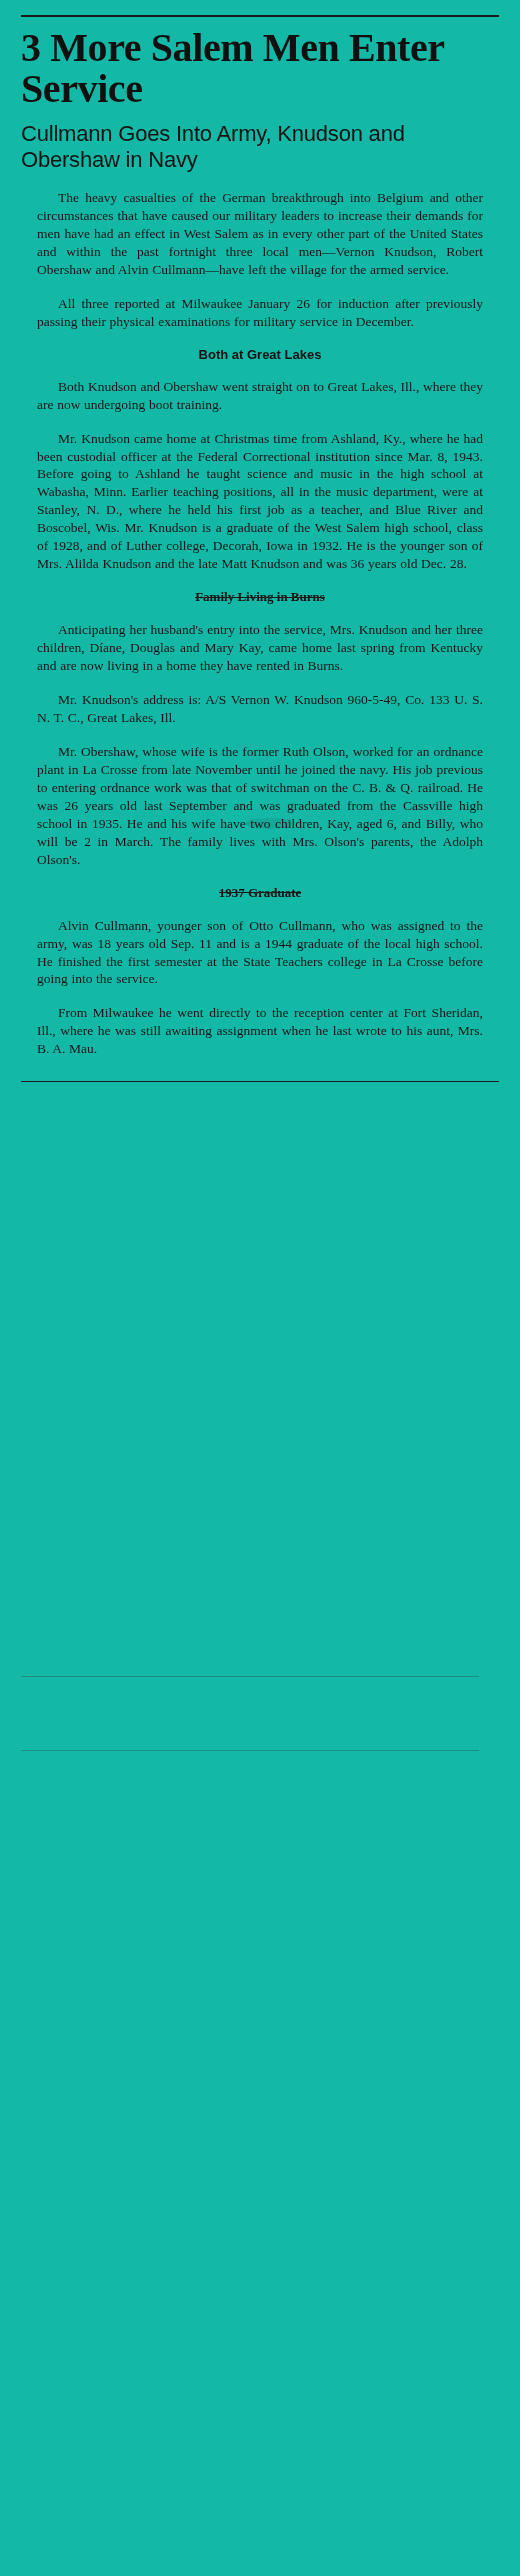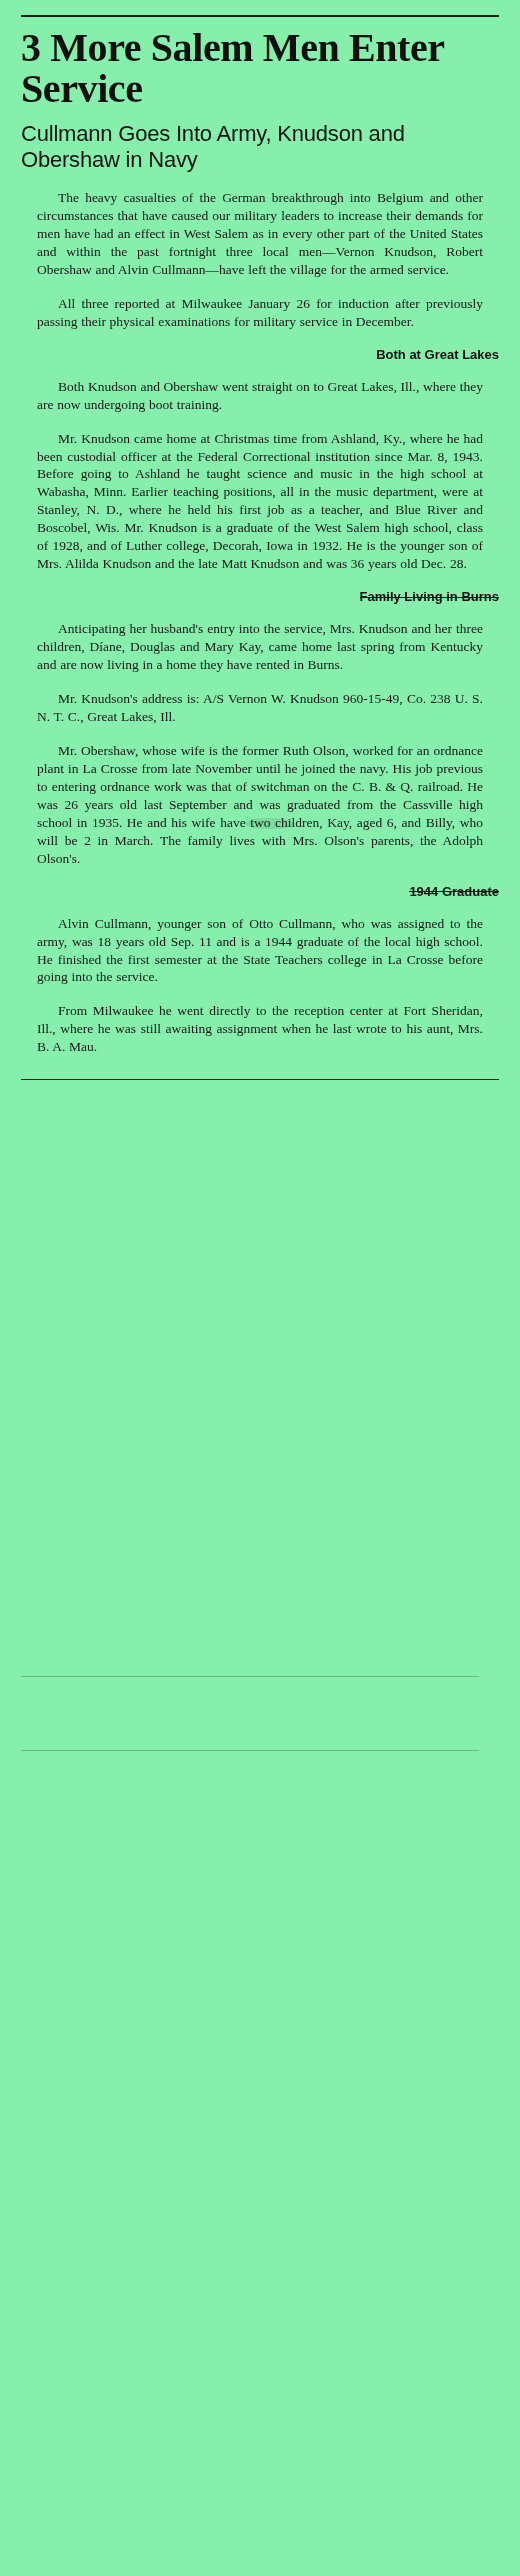--- a/index.html
+++ b/index.html
@@ -4,21 +4,21 @@
 <style>
   html, body {
     margin: 0;
     padding: 0;
     background: #ffffff;
   }
   .page {
     position: relative;
     width: 520px;
     min-height: 2576px;
-    background: #86efac;
+    background: #14b8a6;
     box-sizing: border-box;
     padding: 14.7px 21px 24.5px 21px;
     font-family: "Liberation Serif", serif;
     color: #151515;
   }
   .rule-top {
     border-top: 2.5px solid #1a1a1a;
     margin: 0 0 11.4px 0;
   }
   .rule-bottom {
@@ -56,27 +56,28 @@
     font-family: "Liberation Serif", serif;
     color: #151515;
     word-spacing: 0.3px;
   }
 
   
   .section-head {
     font-family: "Liberation Sans", sans-serif;
     font-weight: bold;
     font-size: 13px;
-    text-align: right;
+    text-align: center;
     margin: 7.4px 0 4.1px 0;
     color: #111;
     position: relative;
   }
   .section-head .strike {
     position: relative;
+    font-family: Liberation Serif, serif;
   }
   .section-head .strike::after {
     content: "";
     position: absolute;
     left: 0; right: 0;
     top: 52%;
     border-top: 1.3px solid #1b1b1b;
   }
 
   
@@ -115,26 +116,26 @@
   <div class="body-block">
     <p>Both Knudson and Obershaw went straight on to Great Lakes, Ill., where they are now undergoing boot training.</p>
     <p>Mr. Knudson came home at Christmas time from Ashland, Ky., where he had been custodial officer at the Federal Correctional institution since Mar. 8, 1943. Before going to Ashland he taught science and music in the high school at Wabasha, Minn. Earlier teaching positions, all in the music department, were at Stanley, N. D., where he held his first job as a teacher, and Blue River and Boscobel, Wis. Mr. Knudson is a graduate of the West Salem high school, class of 1928, and of Luther college, Decorah, Iowa in 1932. He is the younger son of Mrs. Alilda Knudson and the late Matt Knudson and was 36 years old Dec. 28.</p>
   </div>
 
   <div class="section-head">
     <span class="strike">Family Living in Burns</span>
   </div>
   <div class="body-block">
     <p>Anticipating her husband's entry into the service, Mrs. Knudson and her three children, Díane, Douglas and Mary Kay, came home last spring from Kentucky and are now living in a home they have rented in Burns.</p>
-    <p>Mr. Knudson's address is: A/S Vernon W. Knudson 960-15-49, Co. 238 U. S. N. T. C., Great Lakes, Ill.</p>
+    <p>Mr. Knudson's address is: A/S Vernon W. Knudson 960-5-49, Co. 133 U. S. N. T. C., Great Lakes, Ill.</p>
     <p>Mr. Obershaw, whose wife is the former Ruth Olson, worked for an ordnance plant in La Crosse from late November until he joined the navy. His job previous to entering ordnance work was that of switchman on the C. B. &amp; Q. railroad. He was 26 years old last September and was graduated from the Cassville high school in 1935. He and his wife have two children, Kay, aged 6, and Billy, who will be 2 in March. The family lives with Mrs. Olson's parents, the Adolph Olson's.</p>
   </div>
 
   <div class="section-head">
-    <span class="strike">1944 Graduate</span>
+    <span class="strike">1937 Graduate</span>
   </div>
   <div class="body-block">
     <p>Alvin Cullmann, younger son of Otto Cullmann, who was assigned to the army, was 18 years old Sep. 11 and is a 1944 graduate of the local high school. He finished the first semester at the State Teachers college in La Crosse before going into the service.</p>
     <p>From Milwaukee he went directly to the reception center at Fort Sheridan, Ill., where he was still awaiting assignment when he last wrote to his aunt, Mrs. B. A. Mau.</p>
   </div>
 
   <div class="smudge" style="left:21px; top:1676px; width:458px;"></div>
   <div class="smudge" style="left:21px; top:1750px; width:458px;"></div>
   <div class="blotch" style="left:245px; top:818px; width:49px; height:11.4px;"></div>
 

